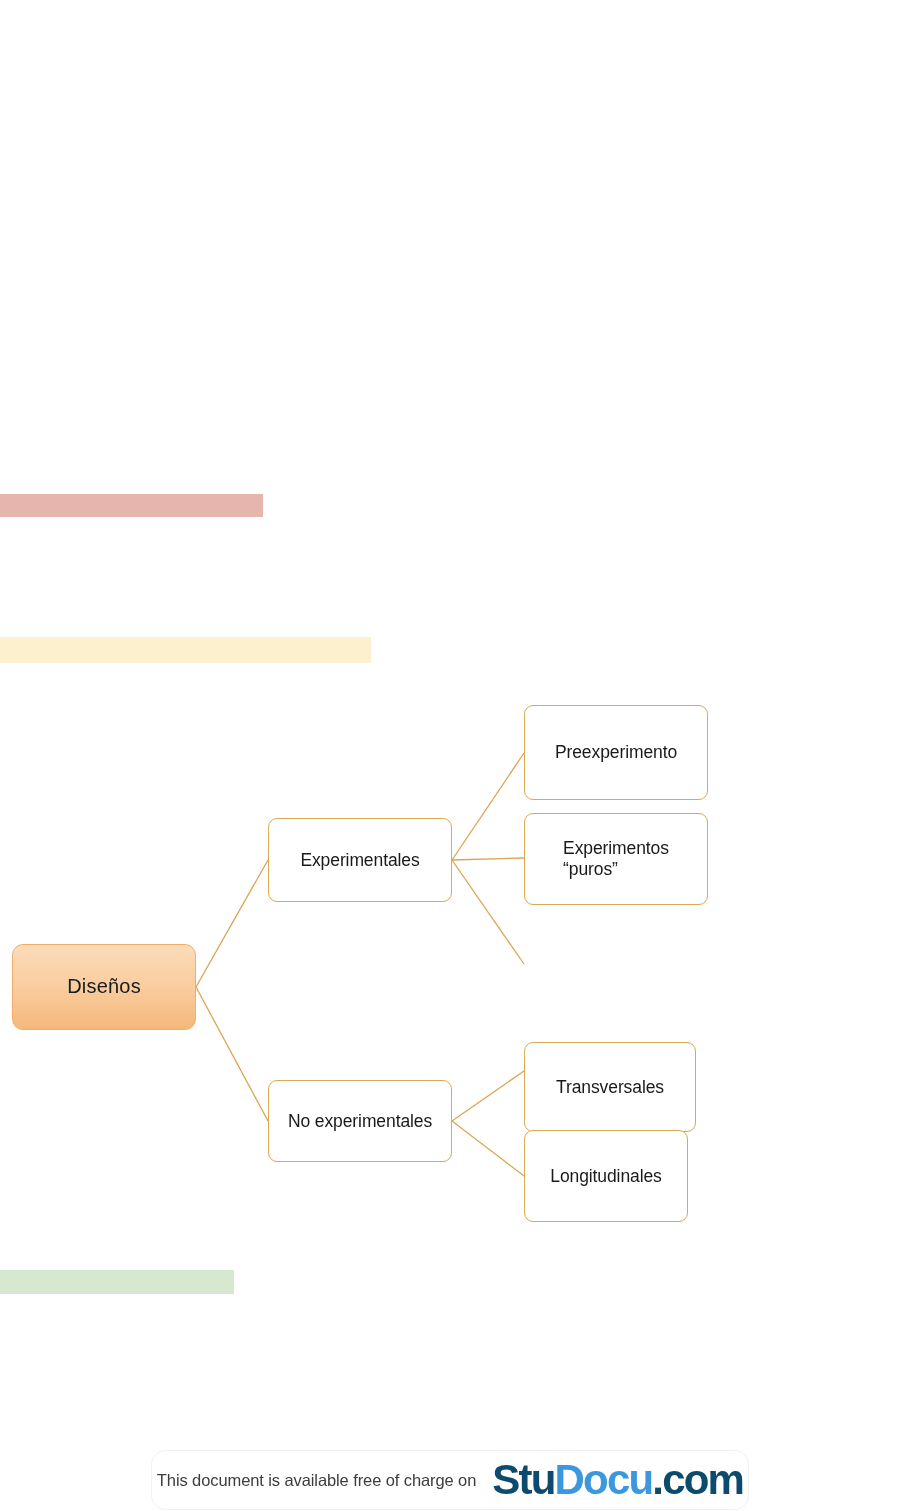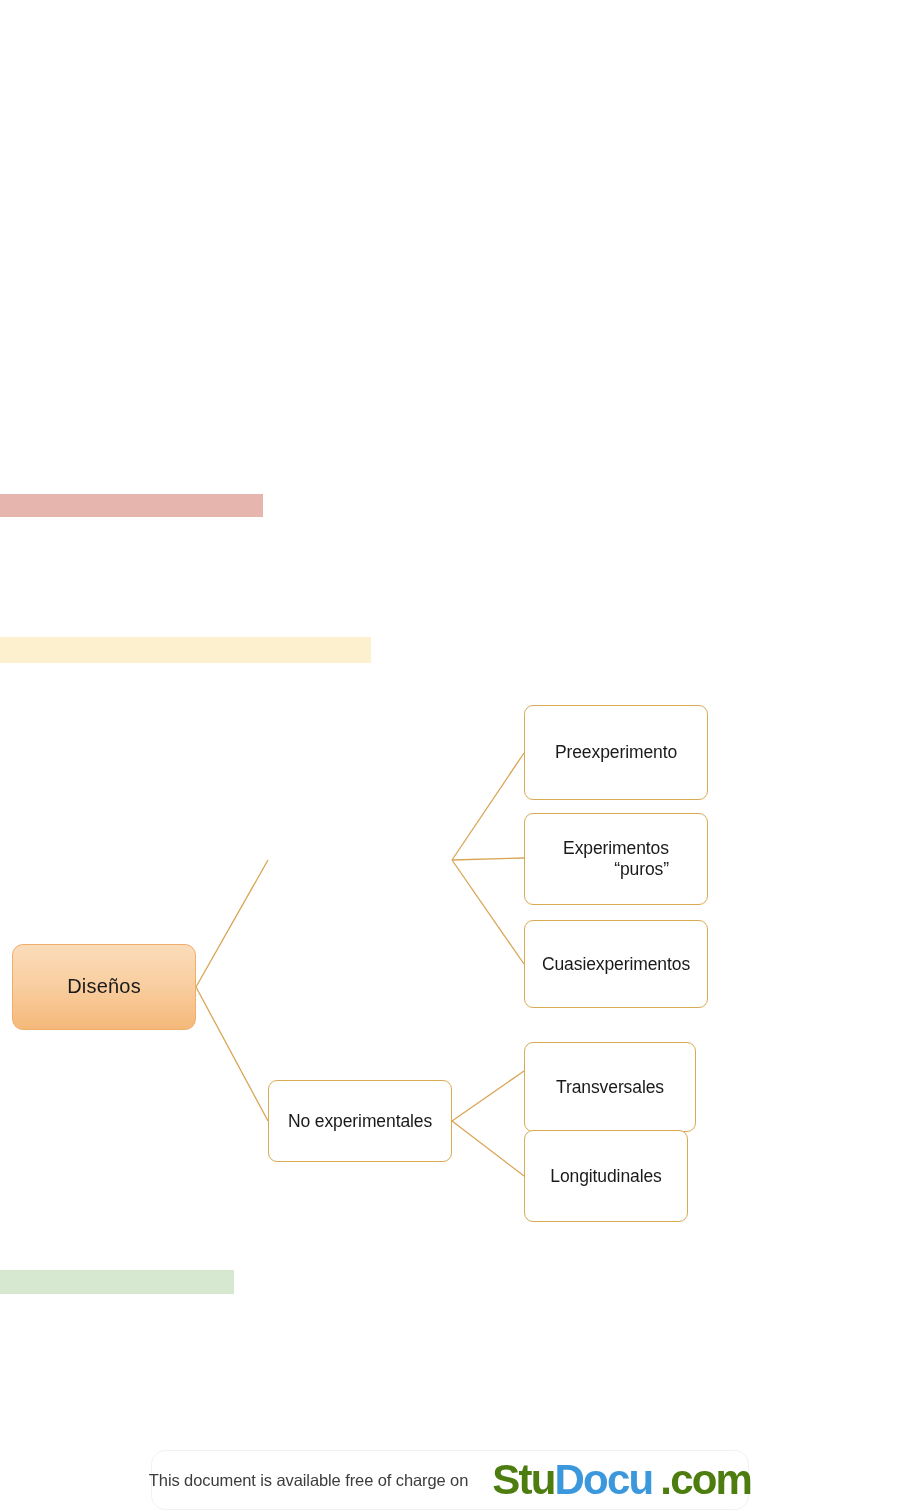--- a/index.html
+++ b/index.html
@@ -63,21 +63,21 @@
 
   .node {
     position: absolute;
     box-sizing: border-box;
     border: 1.3px solid #d9aa52;
     border-radius: 9px;
     background: #ffffff;
     display: flex;
     align-items: center;
     justify-content: center;
-    text-align: right;
+    text-align: left;
     color: #1a1a1a;
     font-family: "Liberation Sans", sans-serif;
     font-size: 17.5px;
     line-height: 1.18;
     letter-spacing: -0.1px;
     white-space: pre-line;
   }
 
   .node.root {
     border: 1.2px solid #f0ae6a;
@@ -122,21 +122,21 @@
     white-space: nowrap;
   }
   #studocu-wordmark {
     font-family: "Liberation Sans", sans-serif;
     font-size: 42px;
     font-weight: bold;
     letter-spacing: -1.8px;
     line-height: 1;
     white-space: nowrap;
   }
-  .wm-dark { color: #4d7c0f; margin-left: 8px; }
+  .wm-dark { color: #0c4a6e; }
   .wm-blue { color: #3c98dd; text-align: right; }
 </style>
 </head>
 <body>
 
 <div id="page">
 
   <div id="hl-pink" class="hl-bar"></div>
   <div id="hl-yellow" class="hl-bar"></div>
   <div id="hl-green" class="hl-bar"></div>
@@ -154,29 +154,29 @@
         <path d="M452,170 L524,168"></path>
         <path d="M452,170 L524,274"></path>
 
         <path d="M452,431 L524,381"></path>
         <path d="M452,431 L524,486"></path>
       </g>
     </svg>
 
     <div id="node-disenos" class="node root">Diseños</div>
 
+    <div id="node-experimentales" class="node">Experimentales</div>
 
     <div id="node-no-experimentales" class="node">No experimentales</div>
 
     <div id="node-preexperimento" class="node">Preexperimento</div>
 
     <div id="node-experimentos-puros" class="node">Experimentos
 “puros”</div>
 
-    <div id="node-cuasiexperimentos" class="node">Cuasiexperimentos</div>
 
     <div id="node-transversales" class="node">Transversales</div>
 
     <div id="node-longitudinales" class="node">Longitudinales</div>
   </div>
 
   <div id="studocu-footer">
     <span id="studocu-tagline">This document is available free of charge on</span>
     <span id="studocu-wordmark">
       <span class="wm-dark">Stu</span><span class="wm-blue">Docu</span><span class="wm-dark">.com</span>

